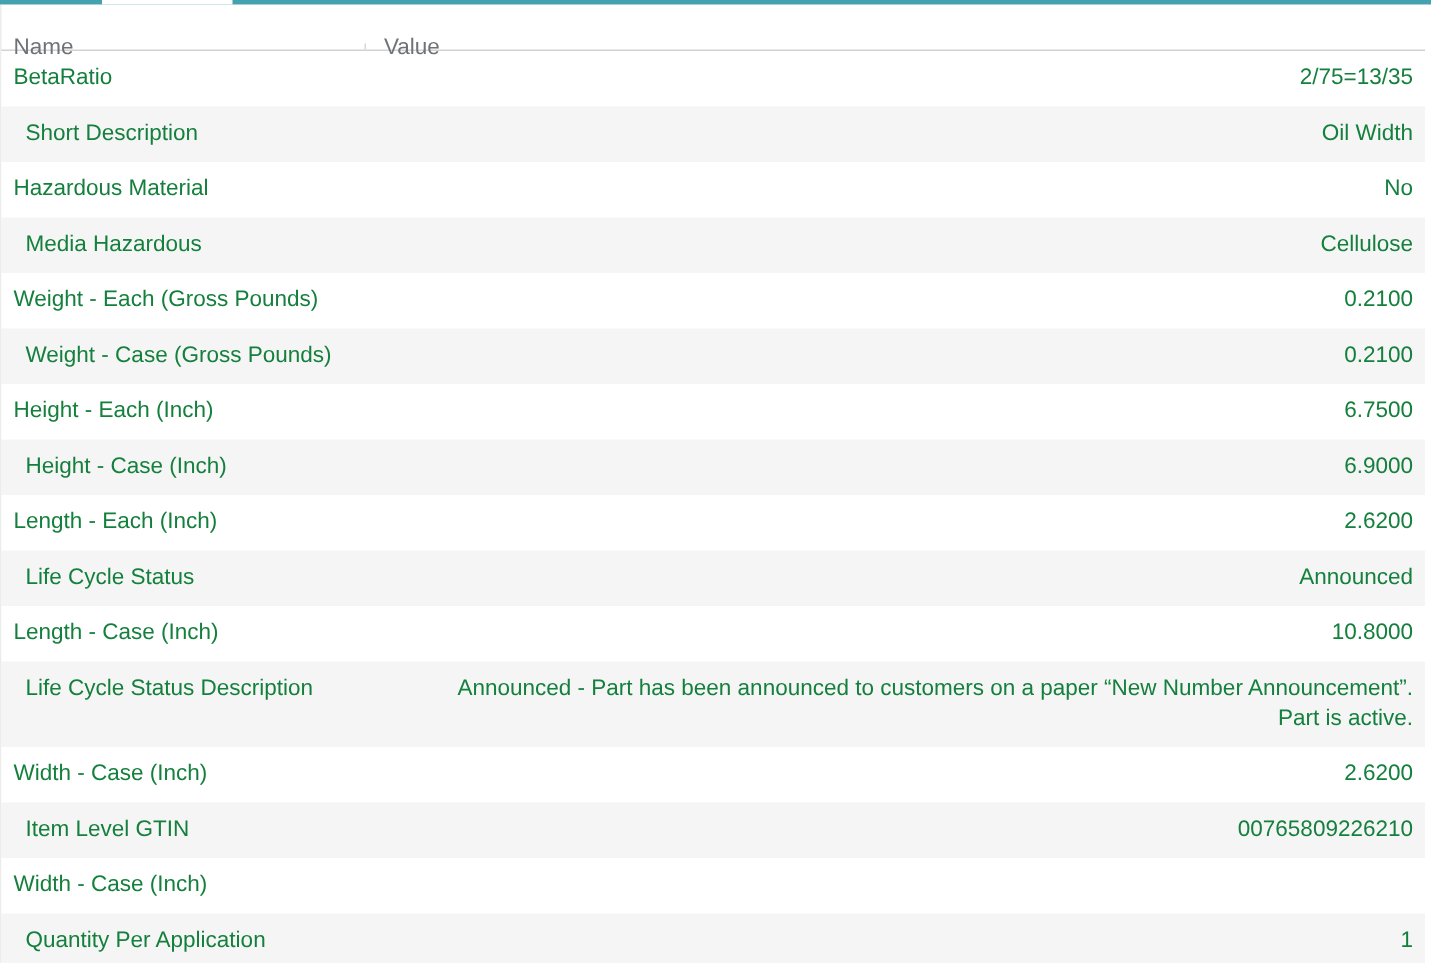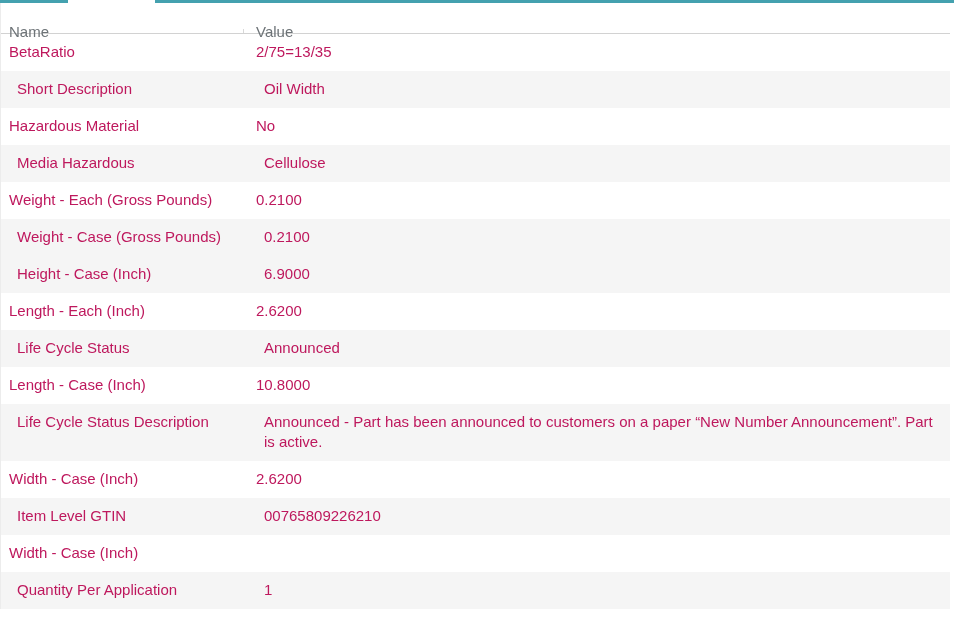--- a/index.html
+++ b/index.html
@@ -48,38 +48,40 @@
     border-right: 1px solid #d8d8d8;
     flex-shrink: 0;
   }
   .th.value {
     flex: 1;
     padding-left: 12px;
   }
   .tr {
     display: flex;
     font-size: 15px;
-    color: #be185d;
+    color: #15803d;
     line-height: 20px;
     background: #ffffff;
+    gap: 25px;
   }
   .tr.alt { background: #f5f5f5; padding-left: 8px; }
   .td {
     padding-top: 8px;
     padding-bottom: 9px;
   }
   .td.name {
     width: 243px;
     padding-left: 8px;
     flex-shrink: 0;
   }
   .td.value {
     flex: 1;
     padding-left: 12px;
     padding-right: 8px;
+    text-align: right;
   }
 </style>
 </head>
 <body>
 
 <div>
   <div class="tabline">
     <div class="tabline-gap"></div>
   </div>
   <div class="attr-table">
@@ -111,20 +113,24 @@
   <div class="tr">
     <div class="td name">Weight - Each (Gross Pounds)</div>
     <div class="td value">0.2100</div>
   </div>
 
   <div class="tr alt">
     <div class="td name">Weight - Case (Gross Pounds)</div>
     <div class="td value">0.2100</div>
   </div>
 
+  <div class="tr">
+    <div class="td name">Height - Each (Inch)</div>
+    <div class="td value">6.7500</div>
+  </div>
 
   <div class="tr alt">
     <div class="td name">Height - Case (Inch)</div>
     <div class="td value">6.9000</div>
   </div>
 
   <div class="tr">
     <div class="td name">Length - Each (Inch)</div>
     <div class="td value">2.6200</div>
   </div>

